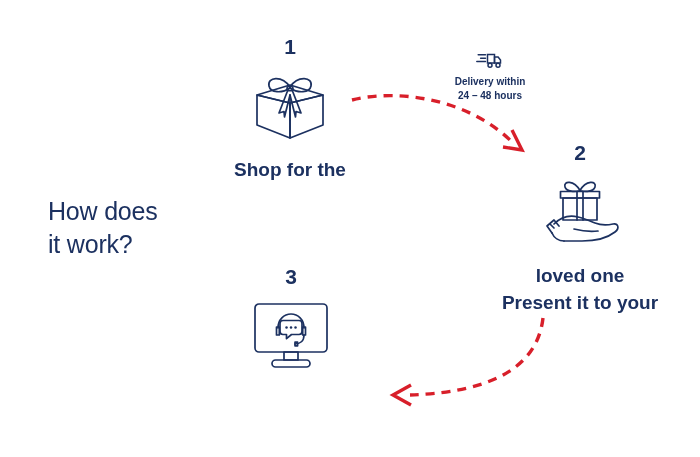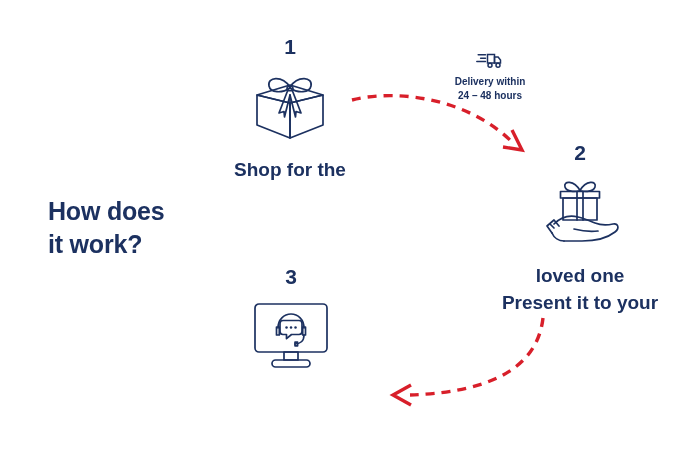--- a/index.html
+++ b/index.html
@@ -17,21 +17,21 @@
     -webkit-font-smoothing: antialiased;
   }
 
   
   .heading {
     position: absolute;
     left: 48px;
     top: 195px;
     width: 190px;
     font-size: 25px;
-    font-weight: bold;
+    font-weight: normal;
     line-height: 1.32;
     color: #1c3160;
     letter-spacing: -0.2px;
   }
   .heading-line { display: block; }
 
   
   .step {
     position: absolute;
     text-align: center;

